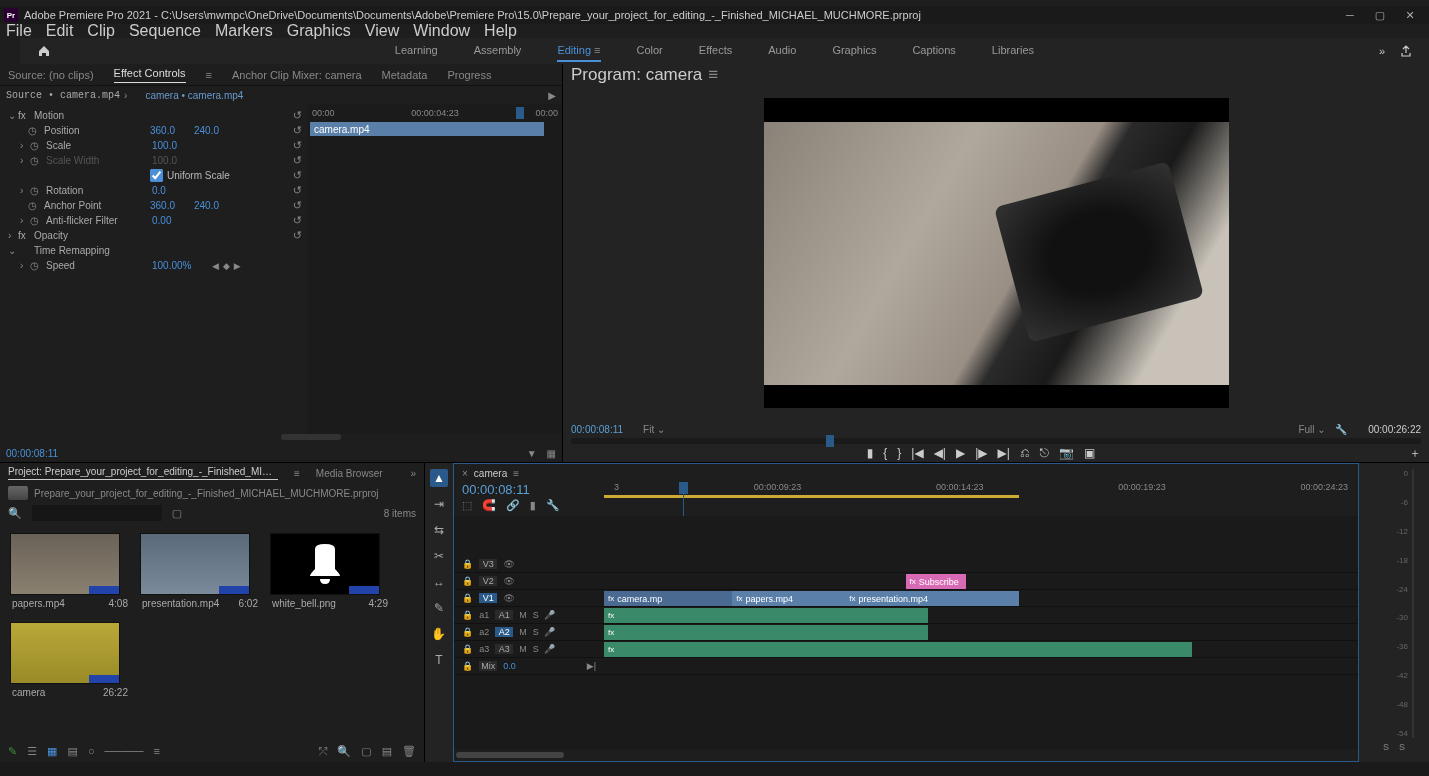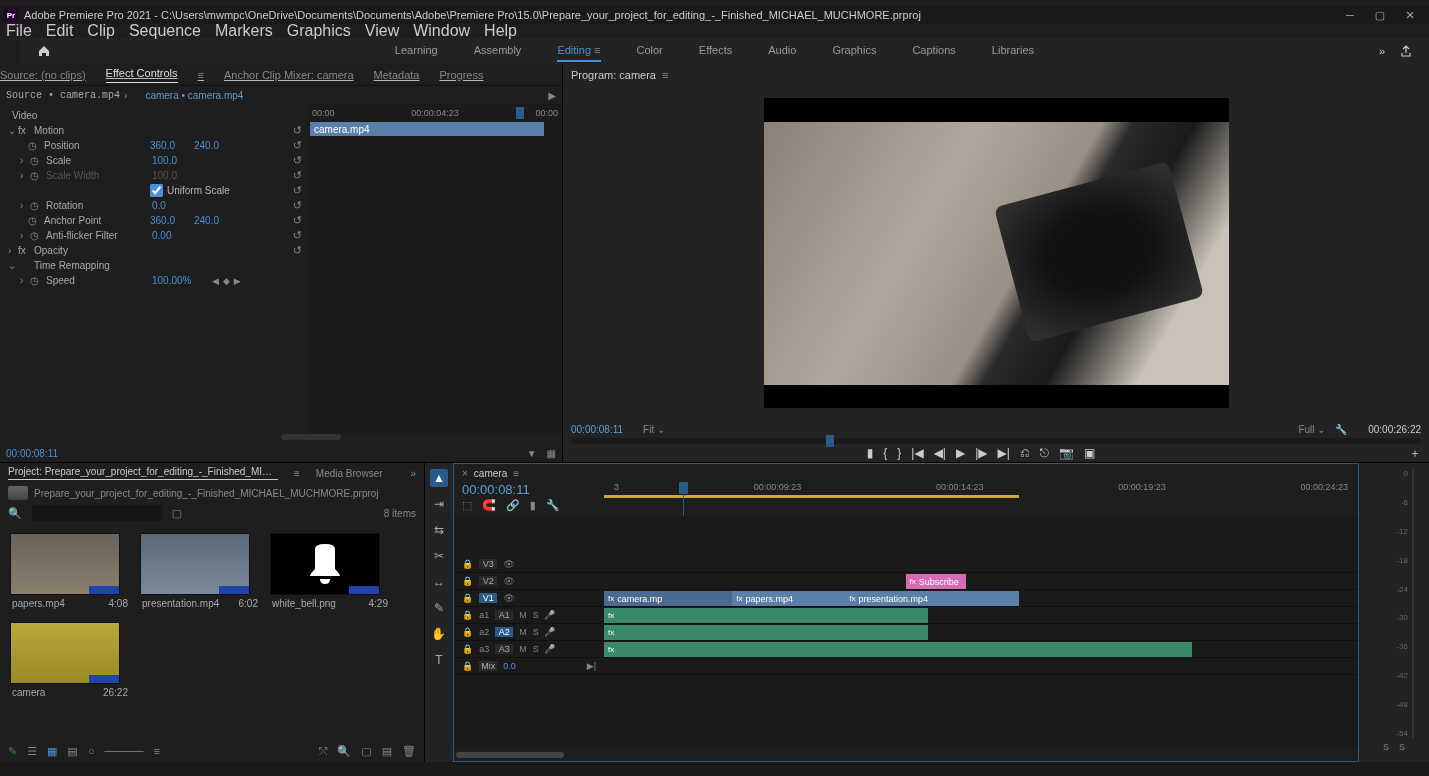--- a/index.html
+++ b/index.html
@@ -12,21 +12,21 @@
 .menubar span { cursor:pointer; }
 .workspace-bar { height:26px; background:#232323; display:flex; align-items:center; padding:0 10px;margin-left:20px; }
 .home-icon { width:28px; height:20px; display:flex; align-items:center; justify-content:center; cursor:pointer; }
 .ws-tabs { flex:1; display:flex; justify-content:center; gap:36px; font-size:11px; }
 .ws-tabs span { color:#999; cursor:pointer; padding:4px 0; }
 .ws-tabs .active { color:#4a90d9; border-bottom:2px solid #4a90d9; }
 .ws-more { color:#ccc; cursor:pointer; padding:0 8px; }
 .share-icon { color:#ccc; cursor:pointer; padding:0 6px; }
 .main { display:flex; height:398px; }
 .left-col { width:563px; display:flex; flex-direction:column; border-right:1px solid #000;}
-.src-tabs { height:22px; display:flex; align-items:center; gap:20px; padding:0 0; font-size:11px; border-bottom:1px solid #111;text-decoration:underline;}
+.src-tabs { height:22px; display:flex; align-items:center; gap:20px; padding:0 8px; font-size:11px; border-bottom:1px solid #111;}
 .src-tabs span { color:#888; cursor:pointer; }
 .src-tabs .active { color:#ddd; border-bottom:1px solid #ddd; padding-bottom:3px; }
 .ec-head { height:18px; display:flex; align-items:center; font-size:10px; padding:0 6px; }
 .ec-head .src { color:#aaa;font-family:Liberation Mono, monospace; }
 .ec-head .seq { color:#6699cc; margin-left:14px; }
 .ec-body { flex:1; display:flex; }
 .ec-props { width:308px; padding:4px 0; }
 .ec-row { display:flex; align-items:center; height:15px; padding:0 8px; font-size:10px; position:relative;}
 .ec-row .chev { width:10px; color:#888; cursor:pointer; }
 .ec-row .fx { width:12px; color:#aaa; }
@@ -39,21 +39,21 @@
 .ec-row input[type=checkbox]{ margin-right:4px; accent-color:#4a90d9;}
 .ec-row .kf { display:flex; gap:4px; color:#888; font-size:9px;}
 .ec-tlcol { flex:1; position:relative; background:#1b1b1b; }
 .ec-tlcol .ruler { height:18px; display:flex; align-items:center; justify-content:space-between; padding:0 4px; color:#888; font-size:9px;}
 .ec-tlcol .clipbar { height:14px; background:#5a7fa8; color:#fff; font-size:10px; padding:0 4px; display:flex; align-items:center; width:92%; margin-left:2px;}
 .ec-tlcol .playh { position:absolute; top:3px; right:38px; width:8px; height:12px; background:#2a5a8a; }
 .ec-foot { height:14px; position:relative; }
 .ec-foot .sb { position:absolute; left:50%; width:60px; height:6px; background:#333; border-radius:3px;}
 .ec-foot2 { height:14px; color:#4a90d9; padding:0 6px; font-size:10px;}
 .right-col { flex:1; display:flex; flex-direction:column; background:#232323;}
-.prog-tabs { height:22px; display:flex; align-items:center; padding:0 8px; font-size:11px;}
+.prog-tabs { height:22px; display:flex; align-items:center; padding:0 8px; font-size:17px;}
 .prog-tabs span { color:#ccc; }
 .preview-wrap { flex:1; display:flex; align-items:center; justify-content:center; background:#232323;}
 .preview { width:465px; height:310px; background:#000; display:flex; align-items:center; justify-content:center; }
 .preview-img { width:100%; height:263px; background:linear-gradient(120deg,#8a8278 0%,#b0a89c 35%,#998f85 55%,#2a2a2a 60%,#1a1a1a 70%,#c8c2b8 85%); position:relative;}
 .preview-img::after{ content:""; position:absolute; width:180px; height:140px; right:40px; top:60px; background:radial-gradient(ellipse,#111 40%,#333 100%); border-radius:8px; transform:rotate(-15deg);}
 .prog-controls { height:42px; display:flex; flex-direction:column;}
 .prog-info { display:flex; align-items:center; padding:0 8px; height:18px; font-size:10px;}
 .prog-info .tc { color:#5a9fd4; }
 .prog-info .fit { margin-left:20px; color:#888;}
 .prog-info .sp { flex:1;}
@@ -186,23 +186,20 @@
     <div class="ec-head">
       <span class="src">Source • camera.mp4</span>
       <span style="color:#888;margin:0 4px;">›</span>
       <span class="seq">camera • camera.mp4</span>
       <div style="flex:1"></div>
       <span style="color:#888;cursor:pointer">▶</span>
     </div>
     <div class="ec-body">
       <div class="ec-props">
         <div class="ec-row">
-            <span class="lbl">Video</span>
-          </div>
-        <div class="ec-row">
             <span class="chev">⌄</span>
             <span class="fx">fx</span>
             <span class="lbl">Motion</span>
             <span class="reset">↺</span>
           </div>
         <div class="ec-row" style="padding-left:28px">
             <span class="clock">◷</span>
             <span class="lbl">Position</span>
             <span class="val">360.0</span>
             <span class="val">240.0</span>

